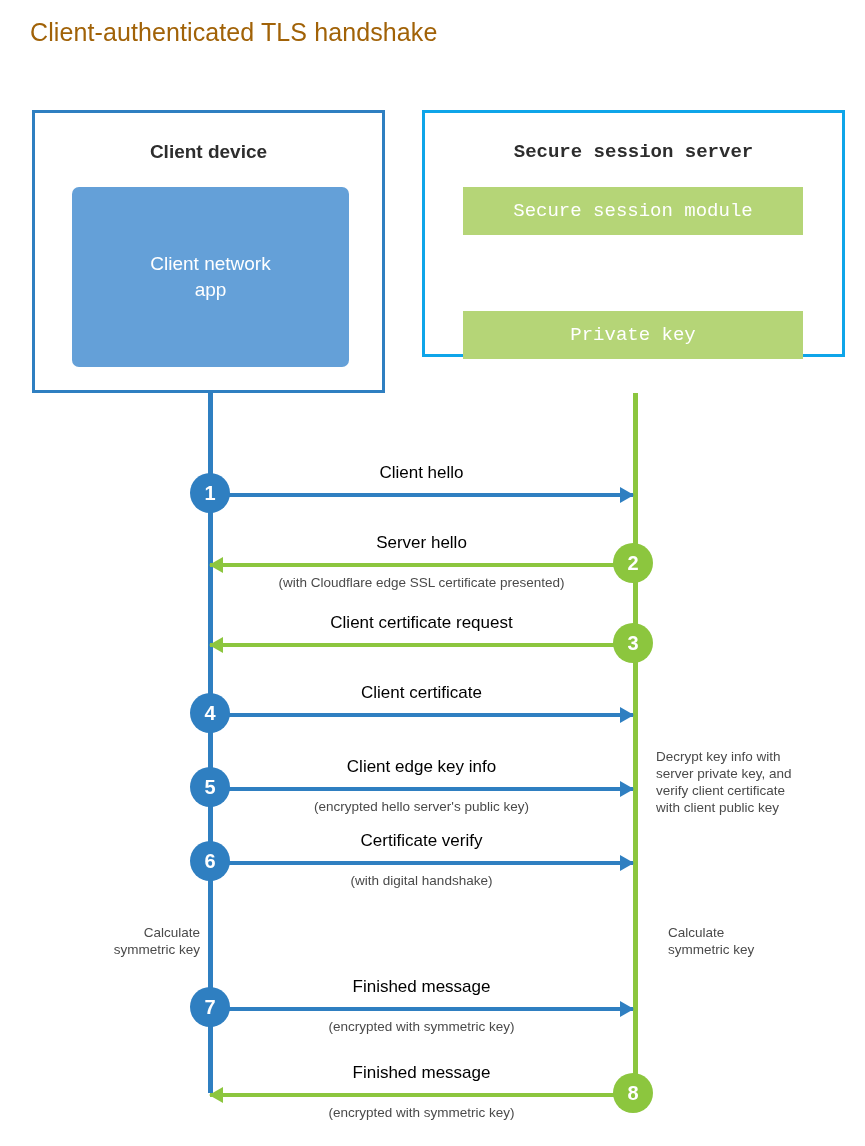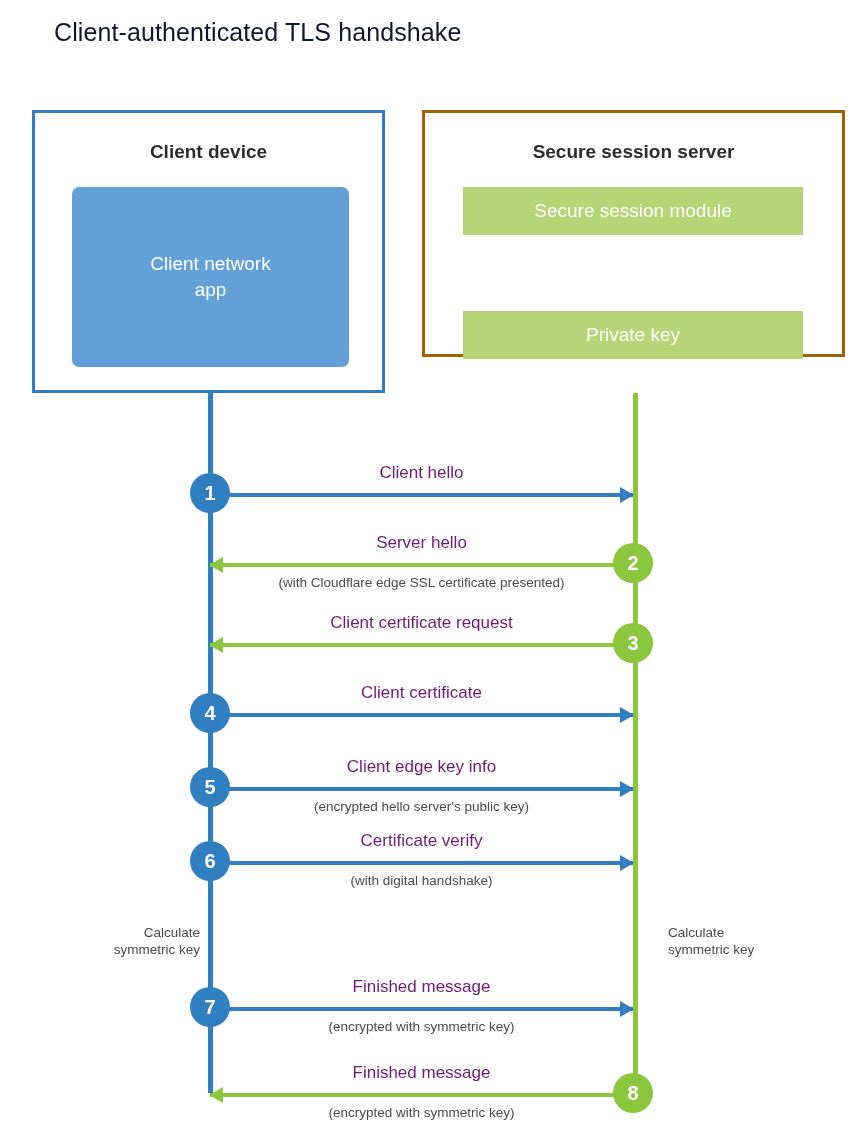--- a/index.html
+++ b/index.html
@@ -19,41 +19,41 @@
     background: #ffffff;
   }
 
   
   #diagram-title {
     position: absolute;
     left: 30px;
     top: 18px;
     font-size: 25px;
     font-weight: 400;
-    color: #0f172a;
+    color: #a16207;
     letter-spacing: 0.1px;
     white-space: nowrap;
-    margin-left: 24px;
   }
 
   
   .actor-box {
     position: absolute;
     background: #ffffff;
     box-sizing: border-box;
   }
   #client-device-box {
     left: 32px;  top: 110px;
     width: 353px; height: 283px;
     border: 3px solid #2f7fc1;
   }
   #secure-session-server-box {
     left: 422px; top: 110px;
     width: 423px; height: 247px;
-    border: 3px solid #a16207;
+    border: 3px solid #0ea5e9;
+    font-family: Liberation Mono, monospace;
   }
   .actor-title {
     position: absolute;
     left: 0; right: 0;
     top: 28px;
     text-align: center;
     font-size: 19px;
     font-weight: bold;
     color: #2d2d2d;
   }
@@ -161,21 +161,21 @@
     background: #8cc63e;
     left: 613px;
   }
 
   .step-label {
     position: absolute;
     left: 210px;
     width: 423px;
     text-align: center;
     font-size: 17px;
-    color: #701a75;
+    color: #000000;
     top: -30px;
     white-space: nowrap;
   }
   .step-sublabel {
     position: absolute;
     left: 180px;
     width: 483px;
     text-align: center;
     font-size: 13.5px;
     color: #4a4a4a;
@@ -294,20 +294,26 @@
       <div class="step green dir-left" style="top: 1093px;">
         <div class="step-label">Finished message</div>
         <div class="arrow-line">
           <div class="arrow-head"></div>
         </div>
         <div class="step-circle">8</div>
         <div class="step-sublabel">(encrypted with symmetric key)</div>
       </div>
     </div>
 
+  <div class="side-note" id="server-decrypt-note">
+    <div>Decrypt key info with</div>
+    <div>server private key, and</div>
+    <div>verify client certificate</div>
+    <div>with client public key</div>
+  </div>
 
   <div class="side-note" id="client-calc-note">
     <div>Calculate</div>
     <div>symmetric key</div>
   </div>
 
   <div class="side-note" id="server-calc-note">
     <div>Calculate</div>
     <div>symmetric key</div>
   </div>

